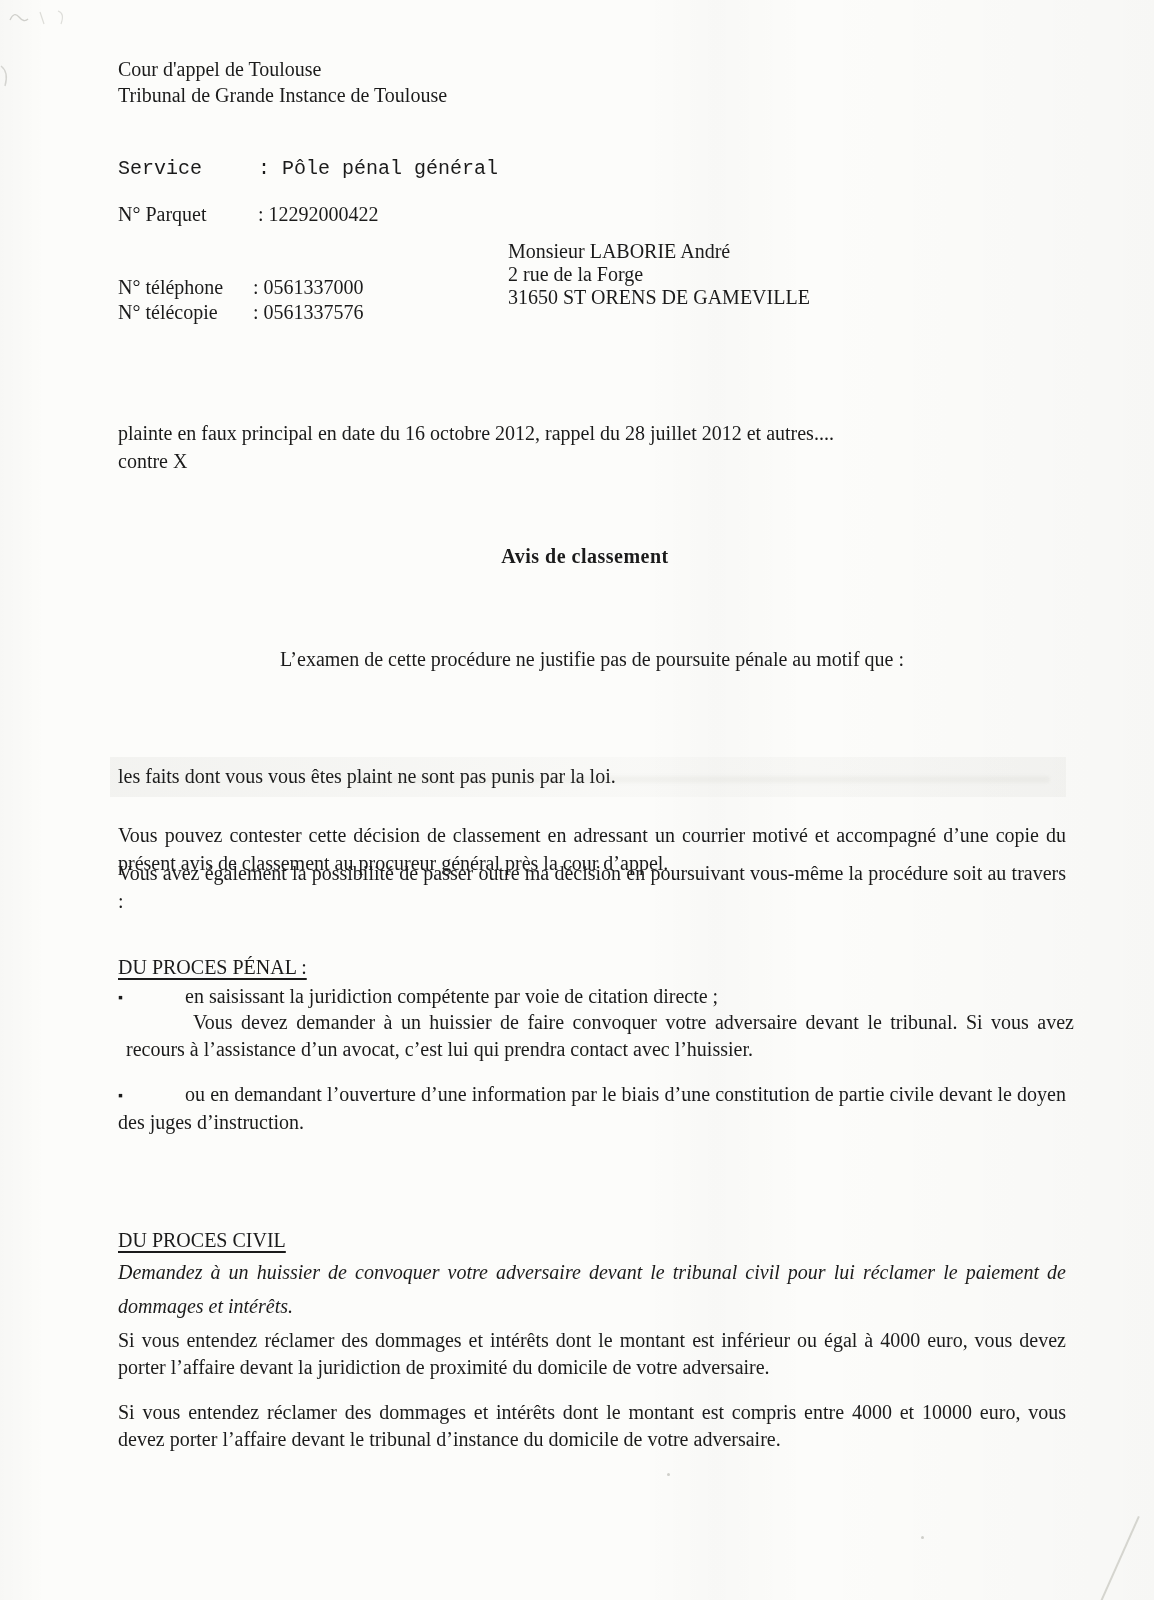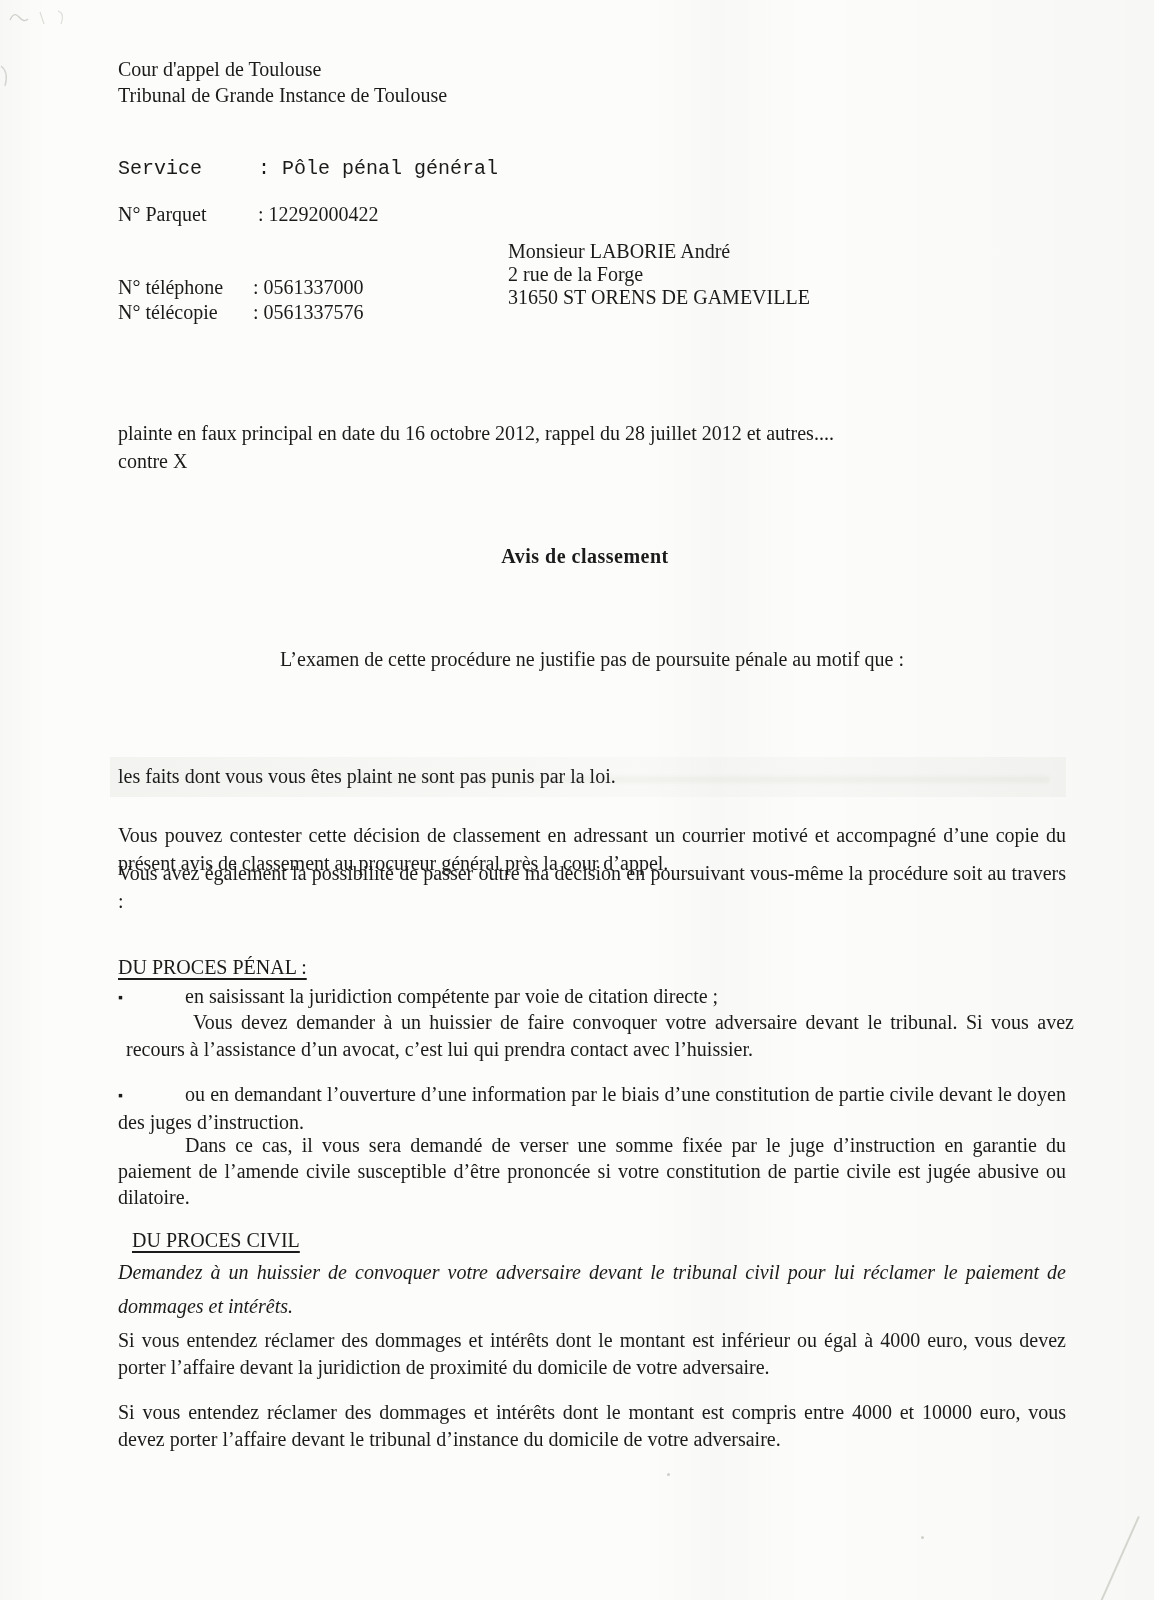--- a/index.html
+++ b/index.html
@@ -98,23 +98,22 @@
   <div class="abs body-text" style="top:982px;left:118px;width:948px;">
     <span class="bullet">▪</span><span>en saisissant la juridiction compétente par voie de citation directe ;</span>
   </div>
 
   <div class="abs body-text j indent" style="top:1009px;left:118px;width:948px;line-height:27px;margin-left:8px;">Vous devez demander à un huissier de faire convoquer votre adversaire devant le tribunal. Si vous avez recours à l’assistance d’un avocat, c’est lui qui prendra contact avec l’huissier.</div>
 
   <div class="abs body-text j" style="top:1081px;left:118px;width:948px;line-height:26px;">
     <span class="bullet">▪</span><span>ou en demandant l’ouverture d’une information par le biais d’une constitution de partie civile devant le doyen des juges d’instruction.</span>
   </div>
 
-  <div class="abs body-text j indent" style="top:1132px;left:118px;width:948px;line-height:26px;">Dans ce cas, il vous sera demandé de verser une somme fixée par le juge d’instruction en garantie du paiement de l’amende civile susceptible d’être prononcée si votre constitution de partie civile est jugée abusive ou dilatoire.</div>
 
-  <div class="abs doc underline" style="top:1227px;left:132px;">DU PROCES CIVIL</div>
+  <div class="abs doc underline" style="top:1227px;left:118px;">DU PROCES CIVIL</div>
 
   <div class="abs body-text j" style="top:1255px;left:118px;width:948px;line-height:34px;font-style:italic;">Demandez à un huissier de convoquer votre adversaire devant le tribunal civil pour lui réclamer le paiement de dommages et intérêts.</div>
 
   <div class="abs body-text j" style="top:1327px;left:118px;width:948px;line-height:27px;">Si vous entendez réclamer des dommages et intérêts dont le montant est inférieur ou égal à 4000 euro, vous devez porter l’affaire devant la juridiction de proximité du domicile de votre adversaire.</div>
 
   <div class="abs body-text j" style="top:1399px;left:118px;width:948px;line-height:27px;">Si vous entendez réclamer des dommages et intérêts dont le montant est compris entre 4000 et 10000 euro, vous devez porter l’affaire devant le tribunal d’instance du domicile de votre adversaire.</div>
 
   <svg class="abs artifact" style="top:4px;left:6px;" width="80" height="30">
     <path d="M4 16 q4 -9 9 -3 t9 2" stroke="#b8b8b2" stroke-width="1.3" fill="none" opacity="0.65"></path>
     <path d="M34 8 l4 12" stroke="#c2c2bc" stroke-width="1.2" fill="none" opacity="0.55"></path>

